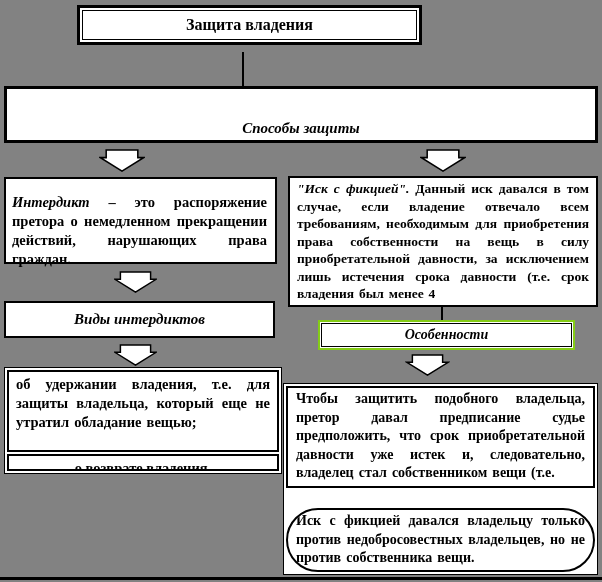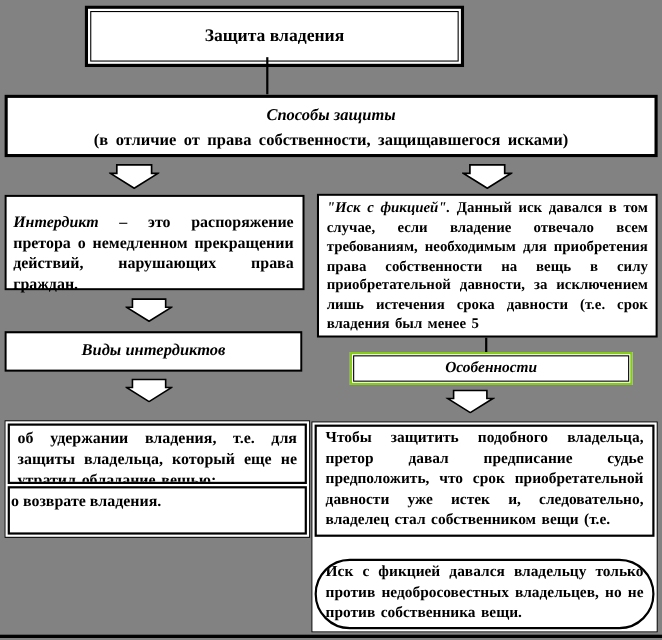--- a/index.html
+++ b/index.html
@@ -25,53 +25,52 @@
   .title-line{font-size:16px;}
   .ways-title{font-size:15px;line-height:24px;}
   .ways-sub{font-size:15px;line-height:23px;word-spacing:3px;}
   .botline{background:#000;}
 </style>
 </head>
 <body>
 
 <div class="canvas">
 
-  <div class="abs dbl-outer" style="left:77px;top:5px;width:345px;height:56px;">
+  <div class="abs dbl-outer" style="left:77px;top:5px;width:345px;height:40px;">
     <div class="dbl-inner">
       <span class="title-line">Защита владения</span>
     </div>
   </div>
 
   <div class="abs connector" style="left:242px;top:52px;height:34px;"></div>
 
   <div class="abs whitebox" style="left:4px;top:86px;width:594px;height:57px;border-width:3px;
        display:flex;flex-direction:column;align-items:center;justify-content:flex-end;">
     <div class="ways-title ital">Способы защиты</div>
-    <div class="ways-sub">(в отличие от права собственности, защищавшегося исками)</div>
   </div>
 
   <div class="abs arrow" style="left:99px;top:149px;">
     <svg width="46" height="23" viewBox="0 0 47 24">
       <polygon points="7,1 40,1 40,9 46,9 23.5,23 1,9 7,9" fill="#ffffff" stroke="#000000" stroke-width="1.6"></polygon>
     </svg>
   </div>
   <div class="abs arrow" style="left:420px;top:149px;">
     <svg width="46" height="23" viewBox="0 0 47 24">
       <polygon points="7,1 40,1 40,9 46,9 23.5,23 1,9 7,9" fill="#ffffff" stroke="#000000" stroke-width="1.6"></polygon>
     </svg>
   </div>
 
   <div class="abs whitebox jtext" style="left:4px;top:177px;width:273px;height:87px;
        padding:14px 8px 3px 6px;font-size:14.5px;line-height:19px;">
     <span class="ital">Интердикт</span><span> – это распоряжение претора о немедленном прекращении действий, нарушающих права граждан.</span>
   </div>
 
   <div class="abs whitebox jtext" style="left:288px;top:176px;width:310px;height:131px;
        padding:2px 7px;font-size:13.5px;line-height:17.5px;overflow:hidden;">
-    <span class="ital">"Иск с фикцией".</span><span> Данный иск давался в том случае, если владение отвечало всем требованиям, необходимым для приобретения права собственности на вещь в силу приобретательной давности, за исключением лишь истечения срока давности (т.е. срок владения был менее 5</span>
+    <span class="ital">"Иск с фикцией".</span><span> Данный иск давался в том случае, если владение отвечало всем требованиям, необходимым для приобретения права собственности на вещь в силу приобретательной давности, за исключением лишь истечения срока давности (т.е. срок владения был менее 4</span>
   </div>
 
   <div class="abs arrow" style="left:114px;top:271px;">
     <svg width="43" height="22" viewBox="0 0 47 24">
       <polygon points="7,1 40,1 40,9 46,9 23.5,23 1,9 7,9" fill="#ffffff" stroke="#000000" stroke-width="1.6"></polygon>
     </svg>
   </div>
 
   <div class="abs whitebox center-text ital" style="left:4px;top:301px;width:271px;height:37px;
        font-size:15px;">
@@ -91,23 +90,23 @@
       <polygon points="7,1 40,1 40,9 46,9 23.5,23 1,9 7,9" fill="#ffffff" stroke="#000000" stroke-width="1.6"></polygon>
     </svg>
   </div>
 
   <div class="abs arrow" style="left:405px;top:354px;">
     <svg width="45" height="22" viewBox="0 0 47 24">
       <polygon points="7,1 40,1 40,9 46,9 23.5,23 1,9 7,9" fill="#ffffff" stroke="#000000" stroke-width="1.6"></polygon>
     </svg>
   </div>
 
-  <div class="abs listwrap" style="left:4px;top:382px;width:278px;height:107px;">
+  <div class="abs listwrap" style="left:4px;top:367px;width:278px;height:107px;">
     <div class="cell jtext" style="flex:1;padding:3px 7px;font-size:14.5px;line-height:19px;">об удержании владения, т.е. для защиты владельца, который еще не утратил обладание вещью;</div>
-    <div class="cell" style="height:44px;padding:3px 1px;font-size:14.5px;line-height:19px;">о возврате владения.</div>
+    <div class="cell" style="height:17px;padding:3px 1px;font-size:14.5px;line-height:19px;text-align:center;">о возврате владения.</div>
   </div>
 
   <div class="abs listwrap" style="left:283px;top:383px;width:315px;height:192px;gap:20px;">
     <div class="cell jtext" style="flex:1;padding:2px 8px;font-size:14px;line-height:18.5px;">Чтобы защитить подобного владельца, претор давал предписание судье предположить, что срок приобретательной давности уже истек и, следовательно, владелец стал собственником вещи (т.е.</div>
     <div class="cell jtext" style="height:64px;padding:2px 8px;font-size:14px;line-height:18.5px;border-radius:32px;">Иск с фикцией давался владельцу только против недобросовестных владельцев, но не против собственника вещи.</div>
   </div>
 
   <div class="abs botline" style="left:0;top:577px;width:602px;height:3px;"></div>
 
 </div>

